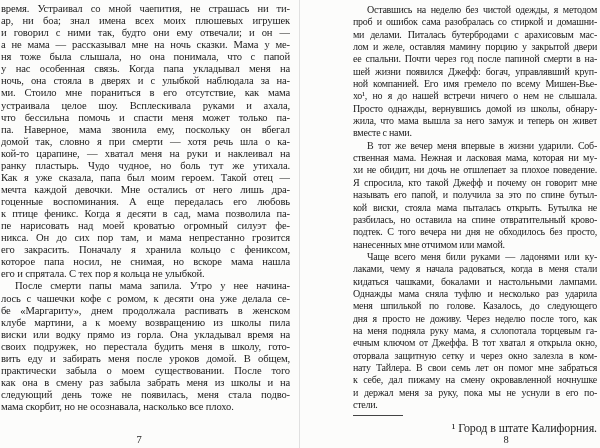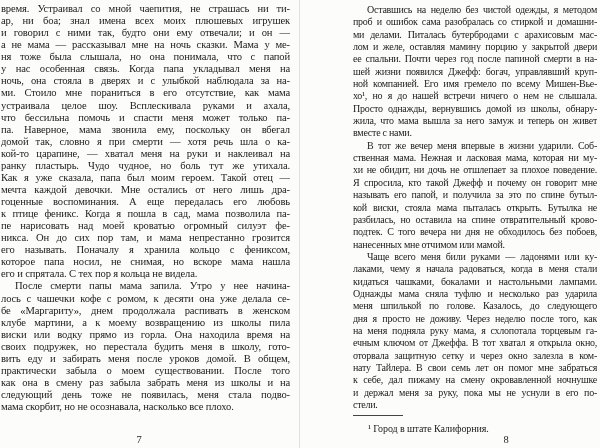--- a/index.html
+++ b/index.html
@@ -33,23 +33,24 @@
   .ln.ind { text-indent: 14px; }
   .ln.end { text-align-last: left; }
   .footnote-rule {
     position: absolute; left: 52px; top: 415px;
     width: 50px; height: 0;
     border-top: 1px solid #444444;
   }
   .footnote {
     position: absolute; left: 52px; top: 423px;
     width: 244px;
-    font-size: 10px; line-height: 11px;
+    font-size: 12px; line-height: 11px;
     text-indent: 15px;
     letter-spacing: -0.1px;
+    text-align: right;
   }
   .page-number {
     position: absolute; top: 434px;
     font-size: 10.5px;
     width: 20px; text-align: center;
   }
   .pn-left  { left: 129px; }
   .pn-right { left: 195px; }
 </style>
 </head>
@@ -69,31 +70,31 @@
         <span class="ln">ми. Стоило мне пораниться в его отсутствие, как мама</span>
         <span class="ln">устраивала целое шоу. Всплескивала руками и ахала,</span>
         <span class="ln">что бессильна помочь и спасти меня может только па-</span>
         <span class="ln">па. Наверное, мама звонила ему, поскольку он вбегал</span>
         <span class="ln">домой так, словно я при смерти — хотя речь шла о ка-</span>
         <span class="ln">кой-то царапине, — хватал меня на руки и наклеивал на</span>
         <span class="ln">ранку пластырь. Чудо чудное, но боль тут же утихала.</span>
         <span class="ln">Как я уже сказала, папа был моим героем. Такой отец —</span>
         <span class="ln">мечта каждой девочки. Мне остались от него лишь дра-</span>
         <span class="ln">гоценные воспоминания. А еще передалась его любовь</span>
-        <span class="ln">к птице феникс. Когда я пошла в сад, мама позволила па-</span>
+        <span class="ln">к птице феникс. Когда я десяти в сад, мама позволила па-</span>
         <span class="ln">пе нарисовать над моей кроватью огромный силуэт фе-</span>
         <span class="ln">никса. Он до сих пор там, и мама непрестанно грозится</span>
-        <span class="ln">его называть. Поначалу я хранила кольцо с фениксом,</span>
+        <span class="ln">его закрасить. Поначалу я хранила кольцо с фениксом,</span>
         <span class="ln">которое папа носил, не снимая, но вскоре мама нашла</span>
-        <span class="ln end">его и спрятала. С тех пор я кольца не видела.</span>
+        <span class="ln end">его и спрятала. С тех пор я кольца не улыбкой.</span>
         <span class="ln ind">После смерти папы мама запила. Утро у нее начина-</span>
         <span class="ln">лось с чашечки кофе с ромом, к десяти она уже делала се-</span>
         <span class="ln">бе «Маргариту», днем продолжала распивать в женском</span>
         <span class="ln">клубе мартини, а к моему возвращению из школы пила</span>
-        <span class="ln">виски или водку прямо из горла. Она находила время на</span>
+        <span class="ln">виски или водку прямо из горла. Она укладывал время на</span>
         <span class="ln">своих подружек, но перестала будить меня в школу, гото-</span>
         <span class="ln">вить еду и забирать меня после уроков домой. В общем,</span>
         <span class="ln">практически забыла о моем существовании. После того</span>
         <span class="ln">как она в смену раз забыла забрать меня из школы и на</span>
         <span class="ln">следующий день тоже не появилась, меня стала подво-</span>
         <span class="ln end">мама скорбит, но не осознавала, насколько все плохо.</span>
       </div>
     <div class="page-number pn-left">7</div>
   </div>
 
@@ -112,21 +113,21 @@
         <span class="ln">Просто однажды, вернувшись домой из школы, обнару-</span>
         <span class="ln">жила, что мама вышла за него замуж и теперь он живет</span>
         <span class="ln end">вместе с нами.</span>
         <span class="ln ind">В тот же вечер меня впервые в жизни ударили. Соб-</span>
         <span class="ln">ственная мама. Нежная и ласковая мама, которая ни му-</span>
         <span class="ln">хи не обидит, ни дочь не отшлепает за плохое поведение.</span>
         <span class="ln">Я спросила, кто такой Джефф и почему он говорит мне</span>
         <span class="ln">называть его папой, и получила за это по спине бутыл-</span>
         <span class="ln">кой виски, стояла мама пыталась открыть. Бутылка не</span>
         <span class="ln">разбилась, но оставила на спине отвратительный крово-</span>
-        <span class="ln">подтек. С того вечера ни дня не обходилось без побоев,</span>
+        <span class="ln">подтек. С того вечера ни дня не обходилось без просто,</span>
         <span class="ln end">нанесенных мне отчимом или мамой.</span>
         <span class="ln ind">Чаще всего меня били руками — ладонями или ку-</span>
         <span class="ln">лаками, чему я начала радоваться, когда в меня стали</span>
         <span class="ln">кидаться чашками, бокалами и настольными лампами.</span>
         <span class="ln">Однажды мама сняла туфлю и несколько раз ударила</span>
         <span class="ln">меня шпилькой по голове. Казалось, до следующего</span>
         <span class="ln">дня я просто не доживу. Через неделю после того, как</span>
         <span class="ln">на меня подняла руку мама, я схлопотала торцевым га-</span>
         <span class="ln">ечным ключом от Джеффа. В тот хватал я открыла окно,</span>
         <span class="ln">оторвала защитную сетку и через окно залезла в ком-</span>

